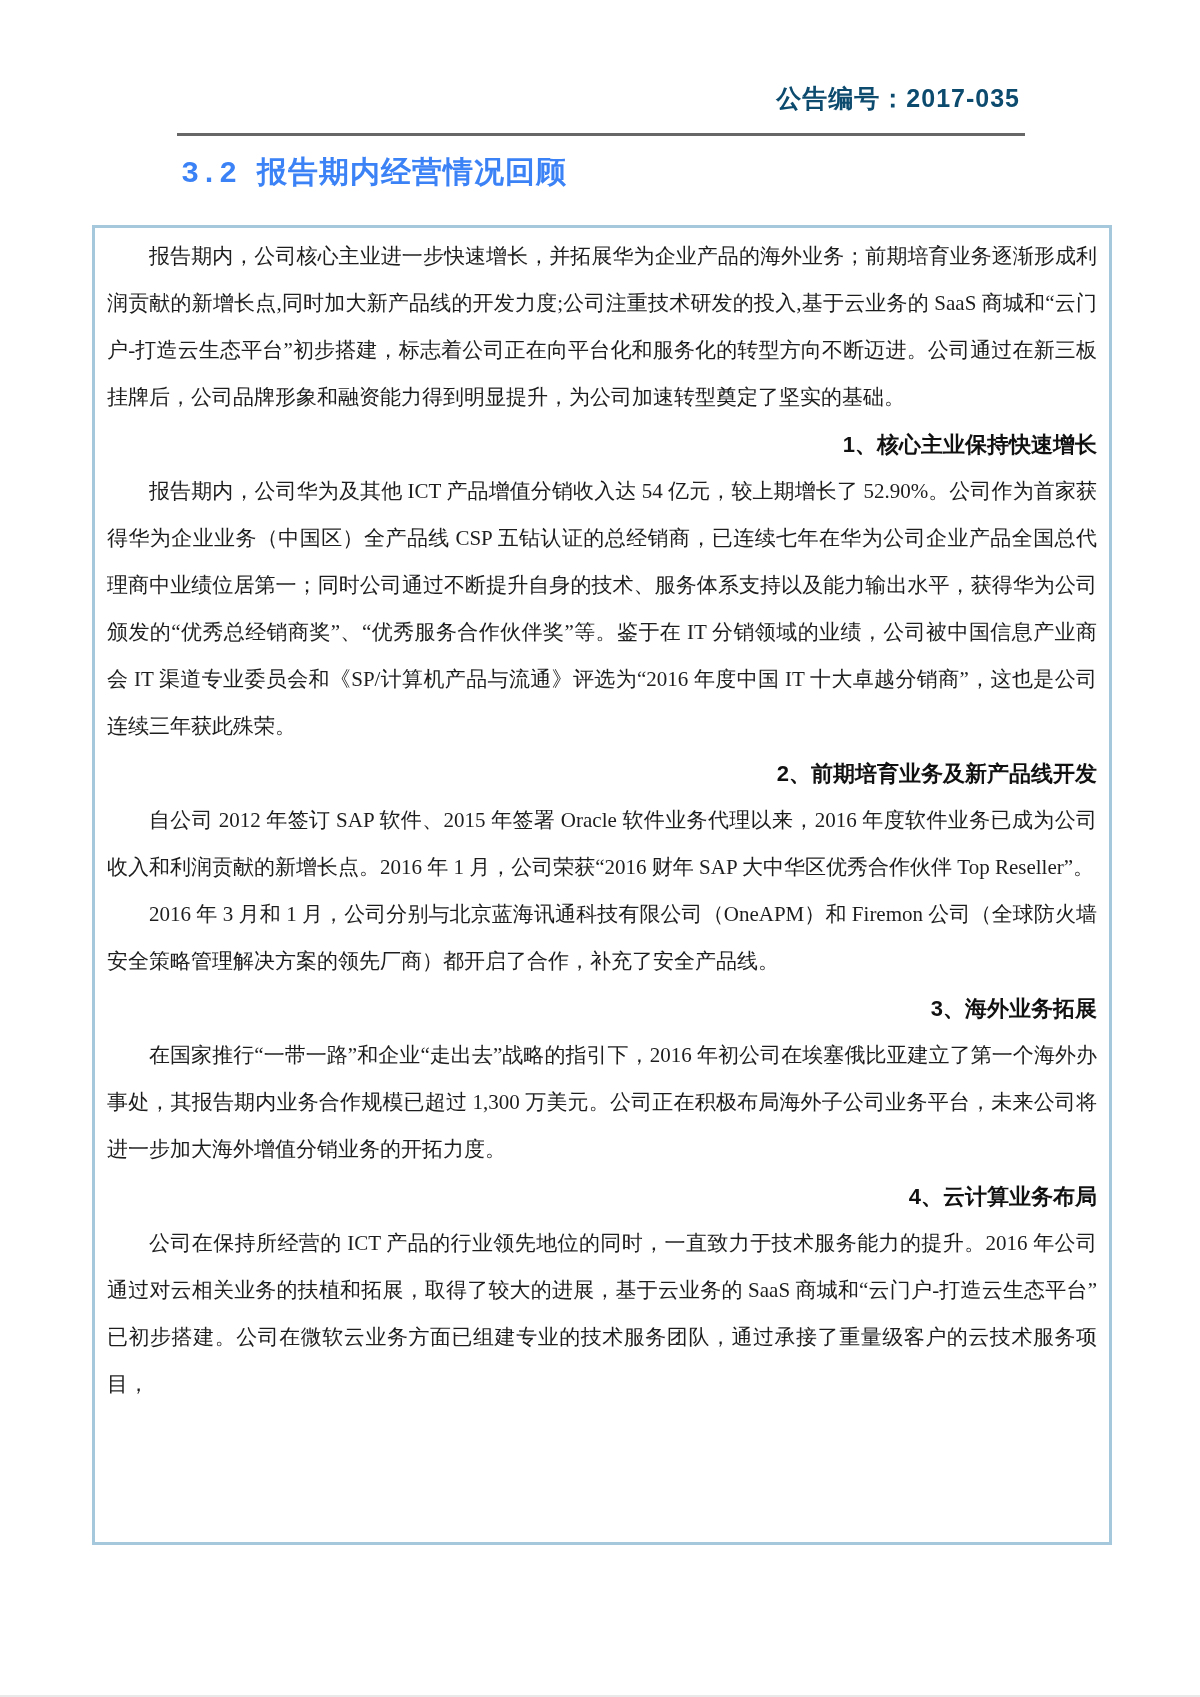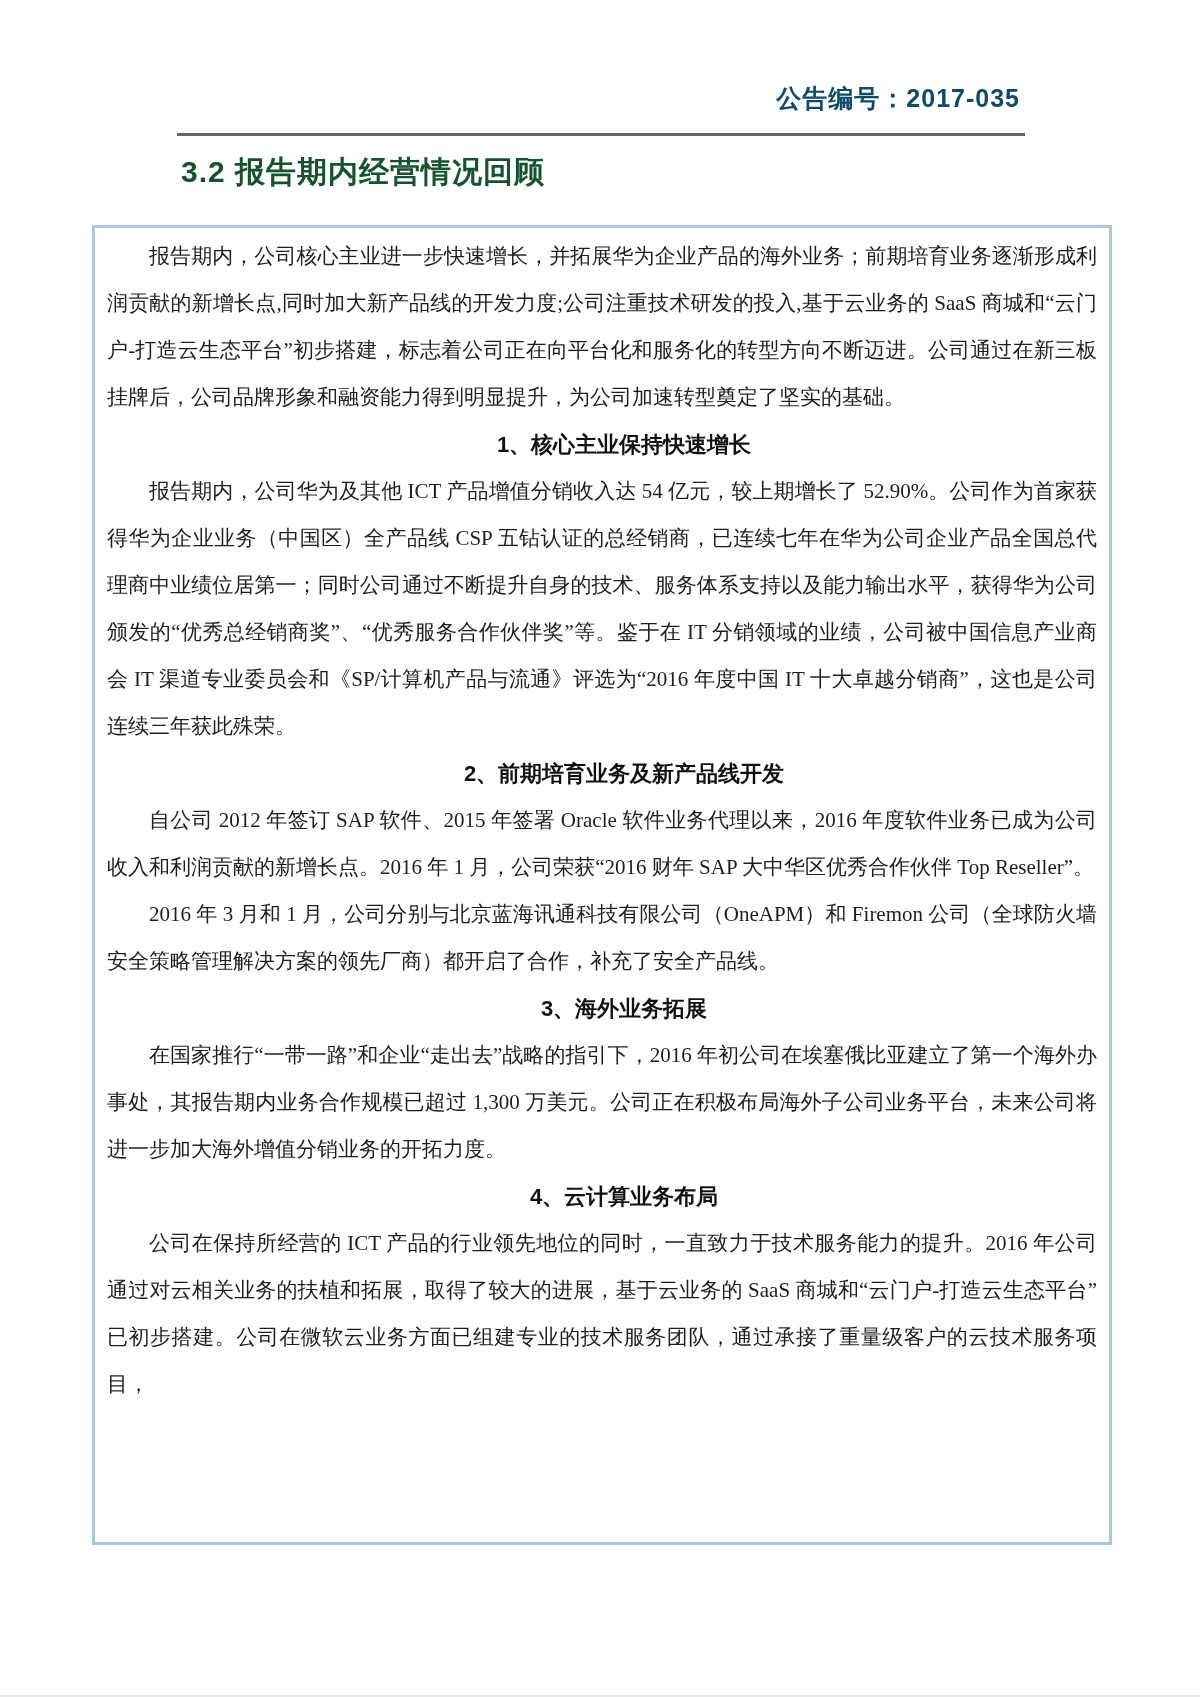--- a/index.html
+++ b/index.html
@@ -33,25 +33,25 @@
     top: 133px;
     width: 848px;
     height: 3px;
     background: #676767;
   }
   .section-title {
     position: absolute;
     left: 181px;
     top: 152px;
     margin: 0;
-    font-family: Liberation Sans, sans-serif;
+    font-family: Liberation Mono, monospace;
     font-weight: bold;
     font-size: 30px;
     letter-spacing: 1px;
-    color: #14532d;
+    color: #3b82f6;
     white-space: nowrap;
   }
   .content-box {
     position: absolute;
     left: 92px;
     top: 225px;
     width: 1020px;
     height: 1320px;
     box-sizing: border-box;
     border: 3px solid #a6c8dd;
@@ -65,21 +65,21 @@
     text-align: justify;
     font-size: 21px;
     line-height: 47px;
     color: #1d1d1d;
   }
   .content-box p.heading {
     font-family: "Liberation Sans", "DejaVu Sans", sans-serif;
     font-weight: bold;
     font-size: 22px;
     color: #111111;
-    text-align: center;
+    text-align: right;
   }
   .bottom-edge {
     position: absolute;
     left: 0;
     bottom: 0;
     width: 100%;
     height: 2px;
     background: #e9e9e9;
   }
 </style>

